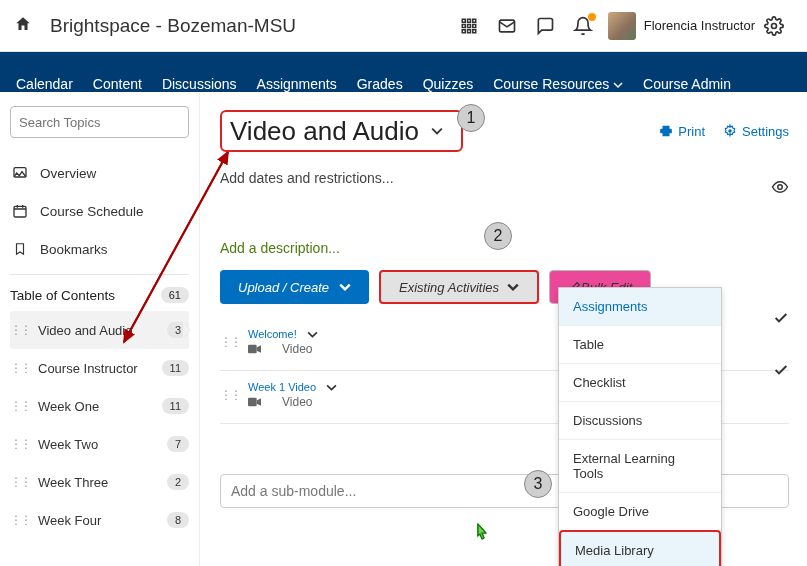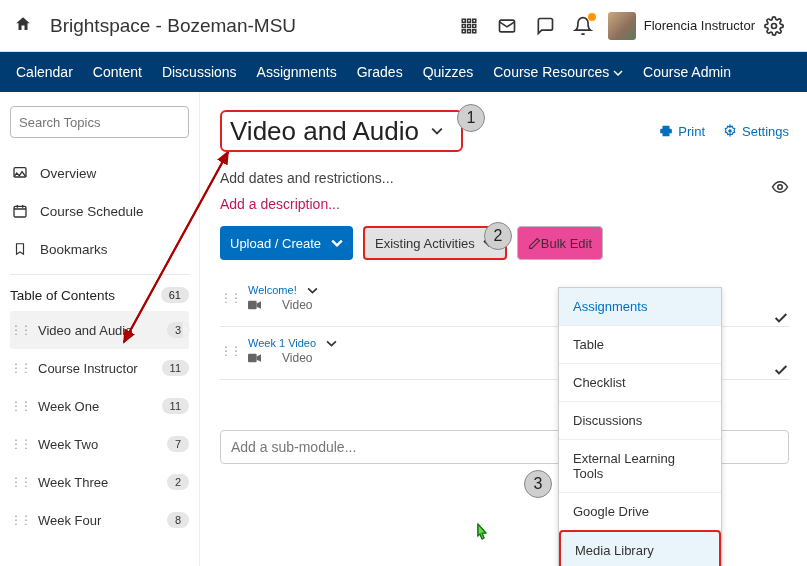--- a/index.html
+++ b/index.html
@@ -8,21 +8,21 @@
   .topbar { display: flex; align-items: center; height: 52px; padding: 0 14px; border-bottom: 1px solid #e0e0e0; }
   .topbar .home { margin-right: 18px; }
   .topbar .brand { font-size: 19px; color: #333; }
   .topbar .spacer { flex: 1; }
   .topbar .icon-slot { width: 34px; height: 34px; display: flex; align-items: center; justify-content: center; margin: 0 2px; position: relative; cursor: pointer; }
   .noti-dot { position: absolute; top: 4px; right: 4px; width: 8px; height: 8px; background: #ff9800; border-radius: 50%; }
   .avatar { width: 28px; height: 28px; border-radius: 3px; background: linear-gradient(135deg,#c9a97e 0%, #8b6f5c 60%, #5d7a5e 100%); margin-left: 6px; }
   .username { margin-left: 8px; font-size: 13px; }
   .gear { margin-left: 10px; }
   
-  .navbar { background: #003c71; color: #fff; height: 40px; display: flex; align-items: center; padding: 16px 6px; }
+  .navbar { background: #003c71; color: #fff; height: 40px; display: flex; align-items: flex-end; padding: 0 6px; }
   .navbar a { color: #fff; text-decoration: none; font-size: 14px; padding: 0 10px; }
   
   .body { display: flex; height: calc(566px - 52px - 40px); }
   .sidebar { width: 200px; padding: 14px 10px 0 10px; border-right: 1px solid #eee; }
   .search { display: flex; align-items: center; border: 1px solid #bbb; border-radius: 4px; height: 32px; padding: 0 8px; margin-bottom: 16px; }
   .search input { border: none; outline: none; font-size: 13px; flex: 1; color: #666; background: transparent; }
   .sb-row { display: flex; align-items: center; height: 38px; font-size: 13.5px; color: #333; cursor: pointer; }
   .sb-icon { width: 20px; display: flex; justify-content: center; margin-right: 10px; }
   .sb-label { flex: 1; }
   .sb-divider { height: 1px; background: #e6e6e6; margin: 6px 0; }
@@ -37,24 +37,24 @@
   
   .main { flex: 1; padding: 18px 18px 0 20px; position: relative; }
   .title-row { display: flex; align-items: center; margin-bottom: 18px; }
   .title-box { display: flex; align-items: center; border: 2px solid #d22; border-radius: 6px; padding: 2px 18px 2px 8px; height: 42px; }
   .title-box h1 { font-size: 26px; font-weight: 400; color: #222; }
   .title-box .caret { margin-left: 12px; }
   .title-row .spacer { flex: 1; }
   .tool-link { color: #006fbf; font-size: 13px; margin-left: 18px; display: flex; align-items: center; gap: 5px; cursor: pointer; }
   
   .link-text { color: #444; font-size: 14px; margin-bottom: 10px; }
-  .link-text.greytext { color: #be185d; }
+  .link-text.greytext { color: #4d7c0f; margin-top: 44px; }
   
   .button-row { display: flex; align-items: center; gap: 10px; margin: 14px 0 14px; }
-  .btn { height: 34px; border-radius: 4px; display: flex; align-items: center; font-size: 13px; padding: 0 10px; cursor: pointer; }
+  .btn { height: 34px; border-radius: 4px; display: flex; align-items: center; font-size: 13px; padding: 0 18px; cursor: pointer; font-style: italic; }
   .btn-primary { background: #006fbf; color: #fff; gap: 10px; }
   .btn-grey { background: #e2e2e2; color: #333; border: 2px solid #d22; gap: 8px; }
   .btn-outline { background: #ec4899; border: 1px solid #bbb; color: #333; }
   
   .content-item { display: flex; align-items: center; padding: 10px 0 14px; border-bottom: 1px solid #e6e6e6; }
   .content-item.noborder { border-bottom: none; }
   .content-item .grip { color: #999; margin-right: 8px; font-size: 12px; letter-spacing: -2px; }
   .content-item .info { flex: 1; }
   .content-item .iname { color: #006fbf; font-size: 11px; display: flex; align-items: center; gap: 10px; }
   .content-item .itype { color: #666; font-size: 12px; margin-top: 2px; display: flex; align-items: center; gap: 21px; }

